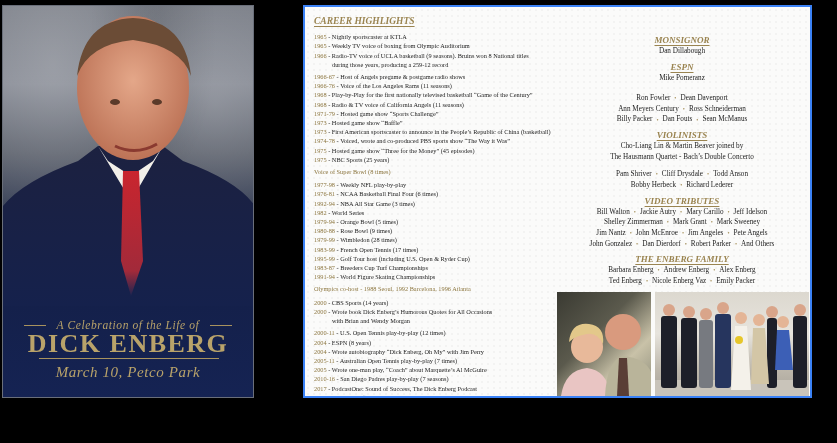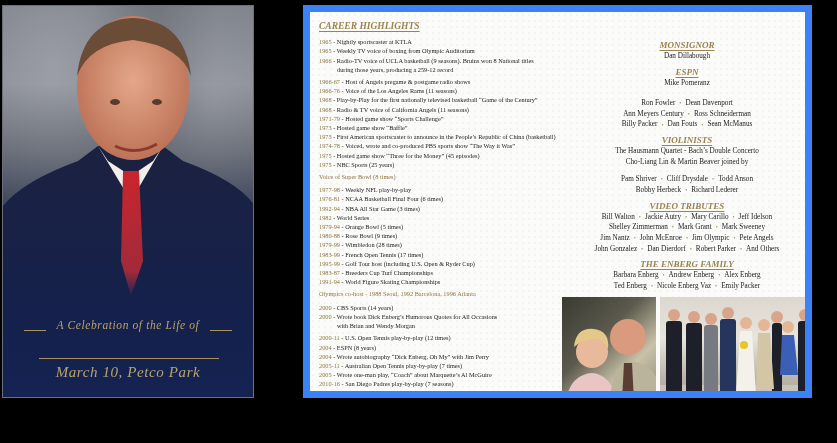--- a/index.html
+++ b/index.html
@@ -5,26 +5,26 @@
   html,body{margin:0;padding:0;}
   body{width:837px;height:443px;background:#000;position:relative;overflow:hidden;font-family:"Liberation Serif","DejaVu Serif",serif;}
   .cover{position:absolute;left:2px;top:5px;width:252px;height:393px;overflow:hidden;
     background:linear-gradient(180deg,#7b7f88 0%,#868a94 20%,#5e636e 38%,#1f2a48 60%,#14204a 75%,#152353 100%);border:1px solid #6a6f7a;box-sizing:border-box;}
   .cover .bgtex{position:absolute;inset:0;background:
      radial-gradient(ellipse at 20% 15%,rgba(255,255,255,.18),transparent 40%),
      radial-gradient(ellipse at 85% 25%,rgba(255,255,255,.15),transparent 35%),
      radial-gradient(ellipse at 60% 8%,rgba(0,0,0,.12),transparent 30%);}
   .portrait{position:absolute;left:0;top:0;width:252px;height:300px;}
   .cover-text{position:absolute;left:0;width:100%;text-align:center;color:#b9a36a;}
-  .subtitle{top:313px;font-style:italic;font-size:11.5px;letter-spacing:.6px;display:flex;align-items:flex-end;justify-content:center;gap:11px;}
+  .subtitle{top:313px;font-style:italic;font-size:11.5px;letter-spacing:.6px;display:flex;align-items:center;justify-content:center;gap:11px;}
   .subtitle .rule{display:inline-block;width:22px;height:1px;background:#a8935e;}
   .name{top:323px;font-size:26px;font-weight:bold;letter-spacing:1.5px;}
   .name-rule{position:absolute;top:352px;left:36px;width:180px;height:1px;background:#a8935e;}
   .date{top:358px;font-style:italic;font-size:15px;letter-spacing:.6px;}
-  .inside{position:absolute;left:303px;top:5px;width:509px;height:393px;background:#fbfbfa;border:7px solid #3b82f6;box-sizing:border-box;overflow:hidden;}
+  .inside{position:absolute;left:303px;top:5px;width:509px;height:393px;background:#fbfbfa;border:2px solid #3b82f6;box-sizing:border-box;overflow:hidden;}
   .inside::before{content:"";position:absolute;inset:0;background-image:radial-gradient(rgba(0,0,0,.07) 0.6px,transparent 0.8px);background-size:6px 6px;}
   .col-left{position:absolute;left:9px;top:10px;width:245px;font-size:6.3px;line-height:9.2px;color:#1c1c1c;}
   .sec-title{color:#9a8450;font-style:italic;font-weight:bold;text-decoration:underline;text-underline-offset:2px;}
   .col-left .sec-title{font-size:9.5px;margin-bottom:6px;}
   .hl{white-space:nowrap;}
   .hl .yr{color:#8d7740;}
   .hl .cont{display:block;padding-left:18px;}
   .hl-group{margin-bottom:3px;}
   .hl-sub{color:#8d7740;margin:2px 0 4px;}
   .col-right{position:absolute;left:252px;top:10px;width:250px;text-align:center;font-size:7.2px;line-height:10.6px;color:#1c1c1c;margin-top:16px;}
@@ -64,20 +64,21 @@
     <path d="M74 70 Q80 14 130 12 Q182 14 188 70 Q178 40 130 34 Q86 38 74 70Z" fill="#6b4c36"></path>
     <ellipse cx="112" cy="96" rx="5" ry="3" fill="#5a3a2a"></ellipse>
     <ellipse cx="154" cy="96" rx="5" ry="3" fill="#5a3a2a"></ellipse>
     <path d="M112 140 Q133 150 154 138" stroke="#8a3a30" stroke-width="3" fill="none"></path>
   </svg>
   <div class="cover-text subtitle">
     <span class="rule"></span>
     <span>A Celebration of the Life of</span>
     <span class="rule"></span>
   </div>
+  <div class="cover-text name">DICK ENBERG</div>
   <div class="name-rule"></div>
   <div class="cover-text date">March 10, Petco Park</div>
 </div>
 
 <div class="inside">
   <div class="col-left">
     <div class="sec-title">CAREER HIGHLIGHTS</div>
     <div id="career-list">
         <div class="hl-group">
           <div class="hl"><span class="yr">1965</span><span> - Nightly sportscaster at KTLA</span></div>
@@ -144,36 +145,36 @@
     <div class="block" style="margin-top:10px">
       <div class="names">
           <div><span>Ron Fowler</span><span class="dot">•</span><span>Dean Davenport</span></div>
           <div><span>Ann Meyers Century</span><span class="dot">•</span><span>Ross Schneiderman</span></div>
           <div><span>Billy Packer</span><span class="dot">•</span><span>Dan Fouts</span><span class="dot">•</span><span>Sean McManus</span></div>
         </div>
     </div>
     <div class="block">
       <div class="sec-title">VIOLINISTS</div>
       <div class="names">
+          <div><span>Cho-Liang Lin &amp; Martin Beaver joined by</span></div>
           <div><span>The Hausmann Quartet - Bach’s Double Concerto</span></div>
-          <div><span>Cho-Liang Lin &amp; Martin Beaver joined by</span></div>
         </div>
     </div>
     <div class="block" style="margin-top:7px">
       <div class="names">
           <div><span>Pam Shriver</span><span class="dot">•</span><span>Cliff Drysdale</span><span class="dot">•</span><span>Todd Anson</span></div>
           <div><span>Bobby Herbeck</span><span class="dot">•</span><span>Richard Lederer</span></div>
         </div>
     </div>
     <div class="block">
       <div class="sec-title">VIDEO TRIBUTES</div>
       <div class="names">
           <div><span>Bill Walton</span><span class="dot">•</span><span>Jackie Autry</span><span class="dot">•</span><span>Mary Carillo</span><span class="dot">•</span><span>Jeff Idelson</span></div>
           <div><span>Shelley Zimmerman</span><span class="dot">•</span><span>Mark Grant</span><span class="dot">•</span><span>Mark Sweeney</span></div>
-          <div><span>Jim Nantz</span><span class="dot">•</span><span>John McEnroe</span><span class="dot">•</span><span>Jim Olympic</span><span class="dot">•</span><span>Pete Angels</span></div>
+          <div><span>Jim Nantz</span><span class="dot">•</span><span>John McEnroe</span><span class="dot">•</span><span>Jim Angeles</span><span class="dot">•</span><span>Pete Angels</span></div>
           <div><span>John Gonzalez</span><span class="dot">•</span><span>Dan Dierdorf</span><span class="dot">•</span><span>Robert Parker</span><span class="dot">•</span><span>And Others</span></div>
         </div>
     </div>
     <div class="block">
       <div class="sec-title">THE ENBERG FAMILY</div>
       <div class="names">
           <div><span>Barbara Enberg</span><span class="dot">•</span><span>Andrew Enberg</span><span class="dot">•</span><span>Alex Enberg</span></div>
           <div><span>Ted Enberg</span><span class="dot">•</span><span>Nicole Enberg Vaz</span><span class="dot">•</span><span>Emily Packer</span></div>
         </div>
     </div>

